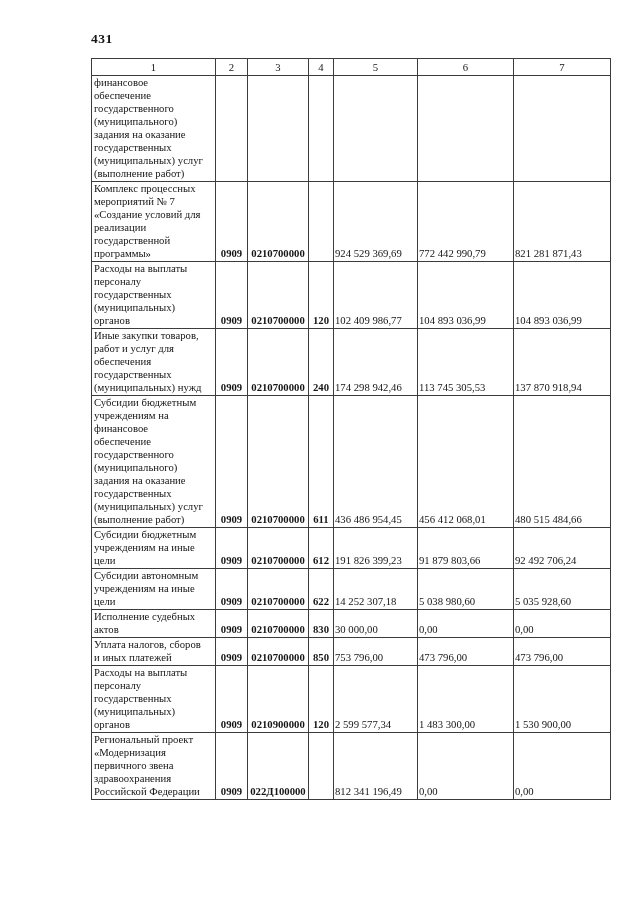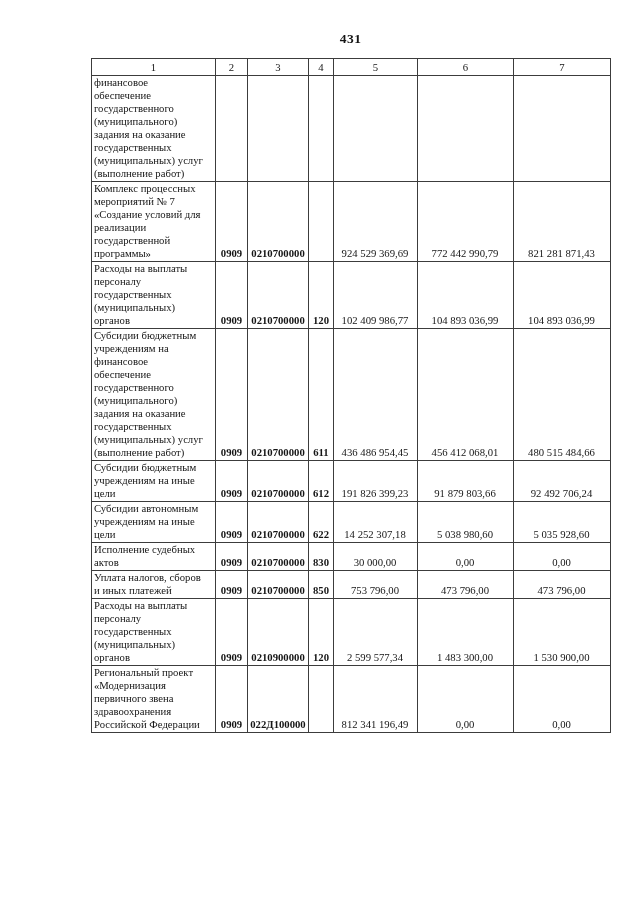--- a/index.html
+++ b/index.html
@@ -20,21 +20,21 @@
     height: 905px;
     background: var(--paper);
     overflow: hidden;
   }
   .sheet {
     width: 519px;
     margin-left: 91px;
     padding-top: 31px;
   }
   .page-number {
-    text-align: center;
+    text-align: left;
     font-size: 13.5px;
     font-weight: bold;
     letter-spacing: 0.5px;
     margin-bottom: 11px;
   }
   table.budget {
     border-collapse: collapse;
     table-layout: fixed;
     width: 519px;
     border: 1.6px solid var(--border);
@@ -56,21 +56,21 @@
     vertical-align: top;
     padding: 0 9px 1px 2px;
   }
   td.c-code {
     text-align: center;
     vertical-align: bottom;
     padding: 0 1px 1px 1px;
     font-weight: bold;
   }
   td.c-num {
-    text-align: center;
+    text-align: left;
     vertical-align: bottom;
     padding: 0 2px 1px 1px;
     white-space: nowrap;
   }
   col.w-name   { width: 124px; }
   col.w-sec    { width: 32px; }
   col.w-art    { width: 61px; }
   col.w-type   { width: 25px; }
   col.w-amt1   { width: 84px; }
   col.w-amt2   { width: 96px; }
@@ -125,20 +125,29 @@
           <tr>
             <td class="c-name">Расходы на выплаты персоналу государственных (муниципальных) органов</td>
             <td class="c-code">0909</td>
             <td class="c-code">0210700000</td>
             <td class="c-code">120</td>
             <td class="c-num">102 409 986,77</td>
             <td class="c-num">104 893 036,99</td>
             <td class="c-num">104 893 036,99</td>
           </tr>
           <tr>
+            <td class="c-name">Иные закупки товаров, работ и услуг для обеспечения государственных (муниципальных) нужд</td>
+            <td class="c-code">0909</td>
+            <td class="c-code">0210700000</td>
+            <td class="c-code">240</td>
+            <td class="c-num">174 298 942,46</td>
+            <td class="c-num">113 745 305,53</td>
+            <td class="c-num">137 870 918,94</td>
+          </tr>
+          <tr>
             <td class="c-name">Субсидии бюджетным учреждениям на финансовое обеспечение государственного (муниципального) задания на оказание государственных (муниципальных) услуг (выполнение работ)</td>
             <td class="c-code">0909</td>
             <td class="c-code">0210700000</td>
             <td class="c-code">611</td>
             <td class="c-num">436 486 954,45</td>
             <td class="c-num">456 412 068,01</td>
             <td class="c-num">480 515 484,66</td>
           </tr>
           <tr>
             <td class="c-name">Субсидии бюджетным учреждениям на иные цели</td>

